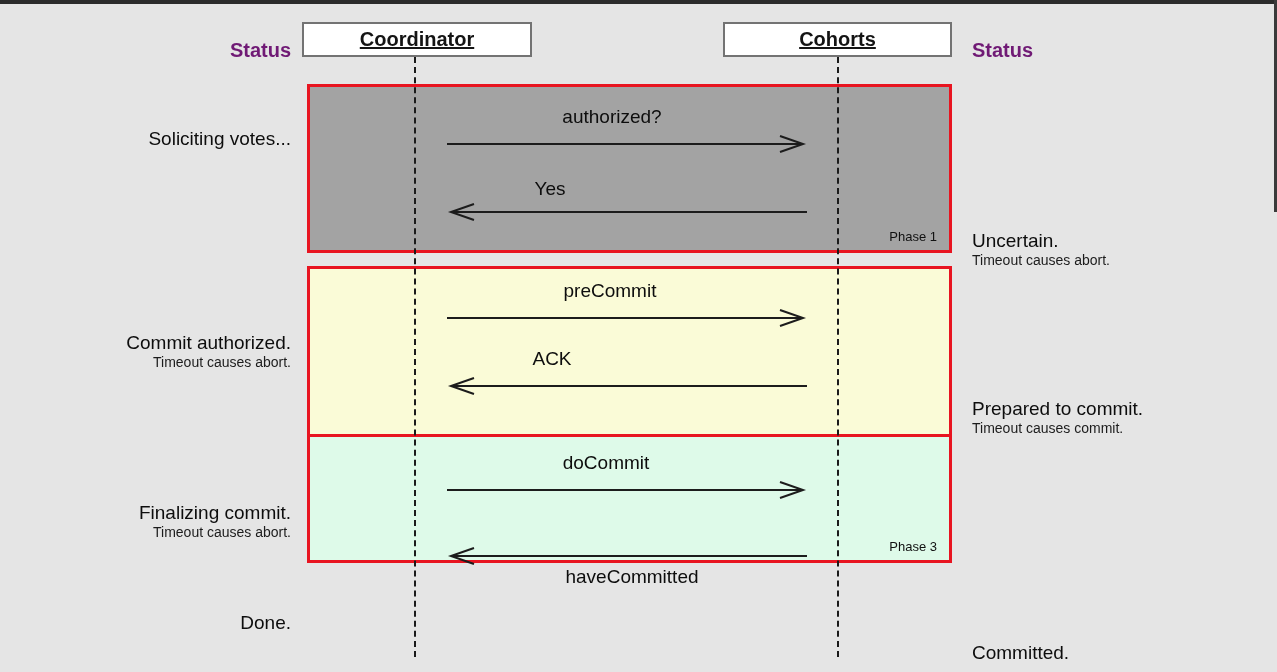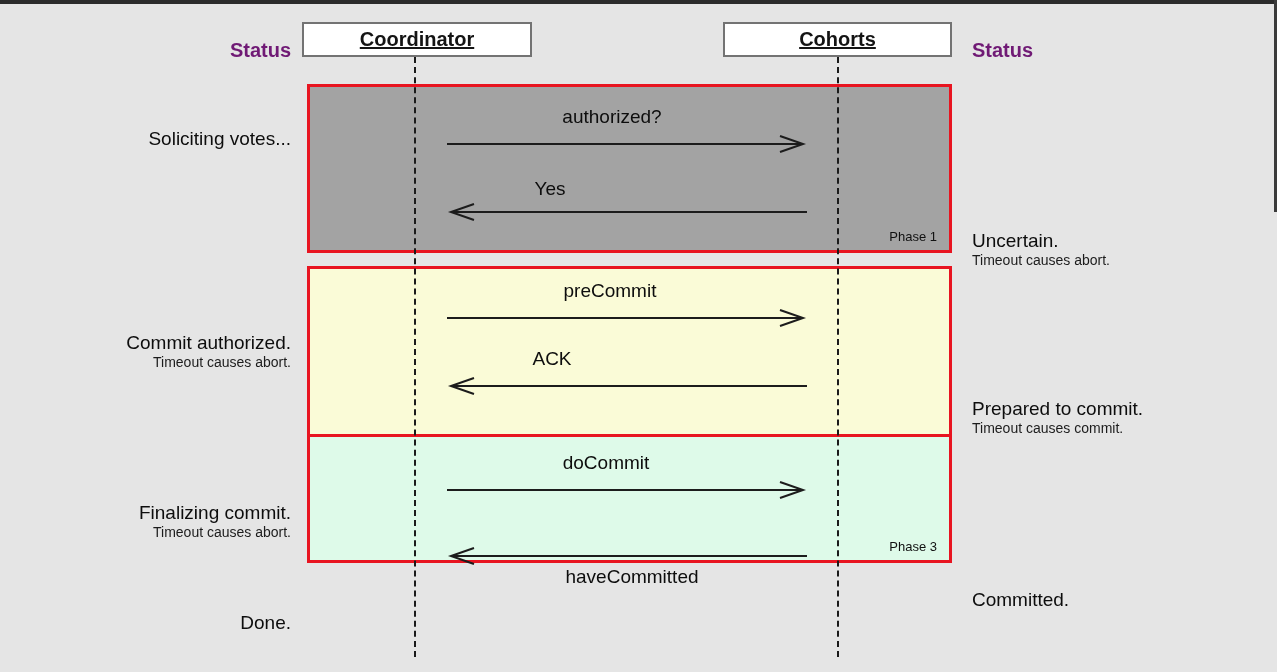--- a/index.html
+++ b/index.html
@@ -158,17 +158,17 @@
   </div>
 
   <div class="status-block right" style="top:186px;">
     <div class="status-main">Uncertain.</div>
     <div class="status-sub">Timeout causes abort.</div>
   </div>
   <div class="status-block right" style="top:354px;">
     <div class="status-main">Prepared to commit.</div>
     <div class="status-sub">Timeout causes commit.</div>
   </div>
-  <div class="status-block right" style="top:545px;">
+  <div class="status-block right" style="top:598px;">
     <div class="status-main">Committed.</div>
   </div>
 
 </div>
 
 </body></html>

